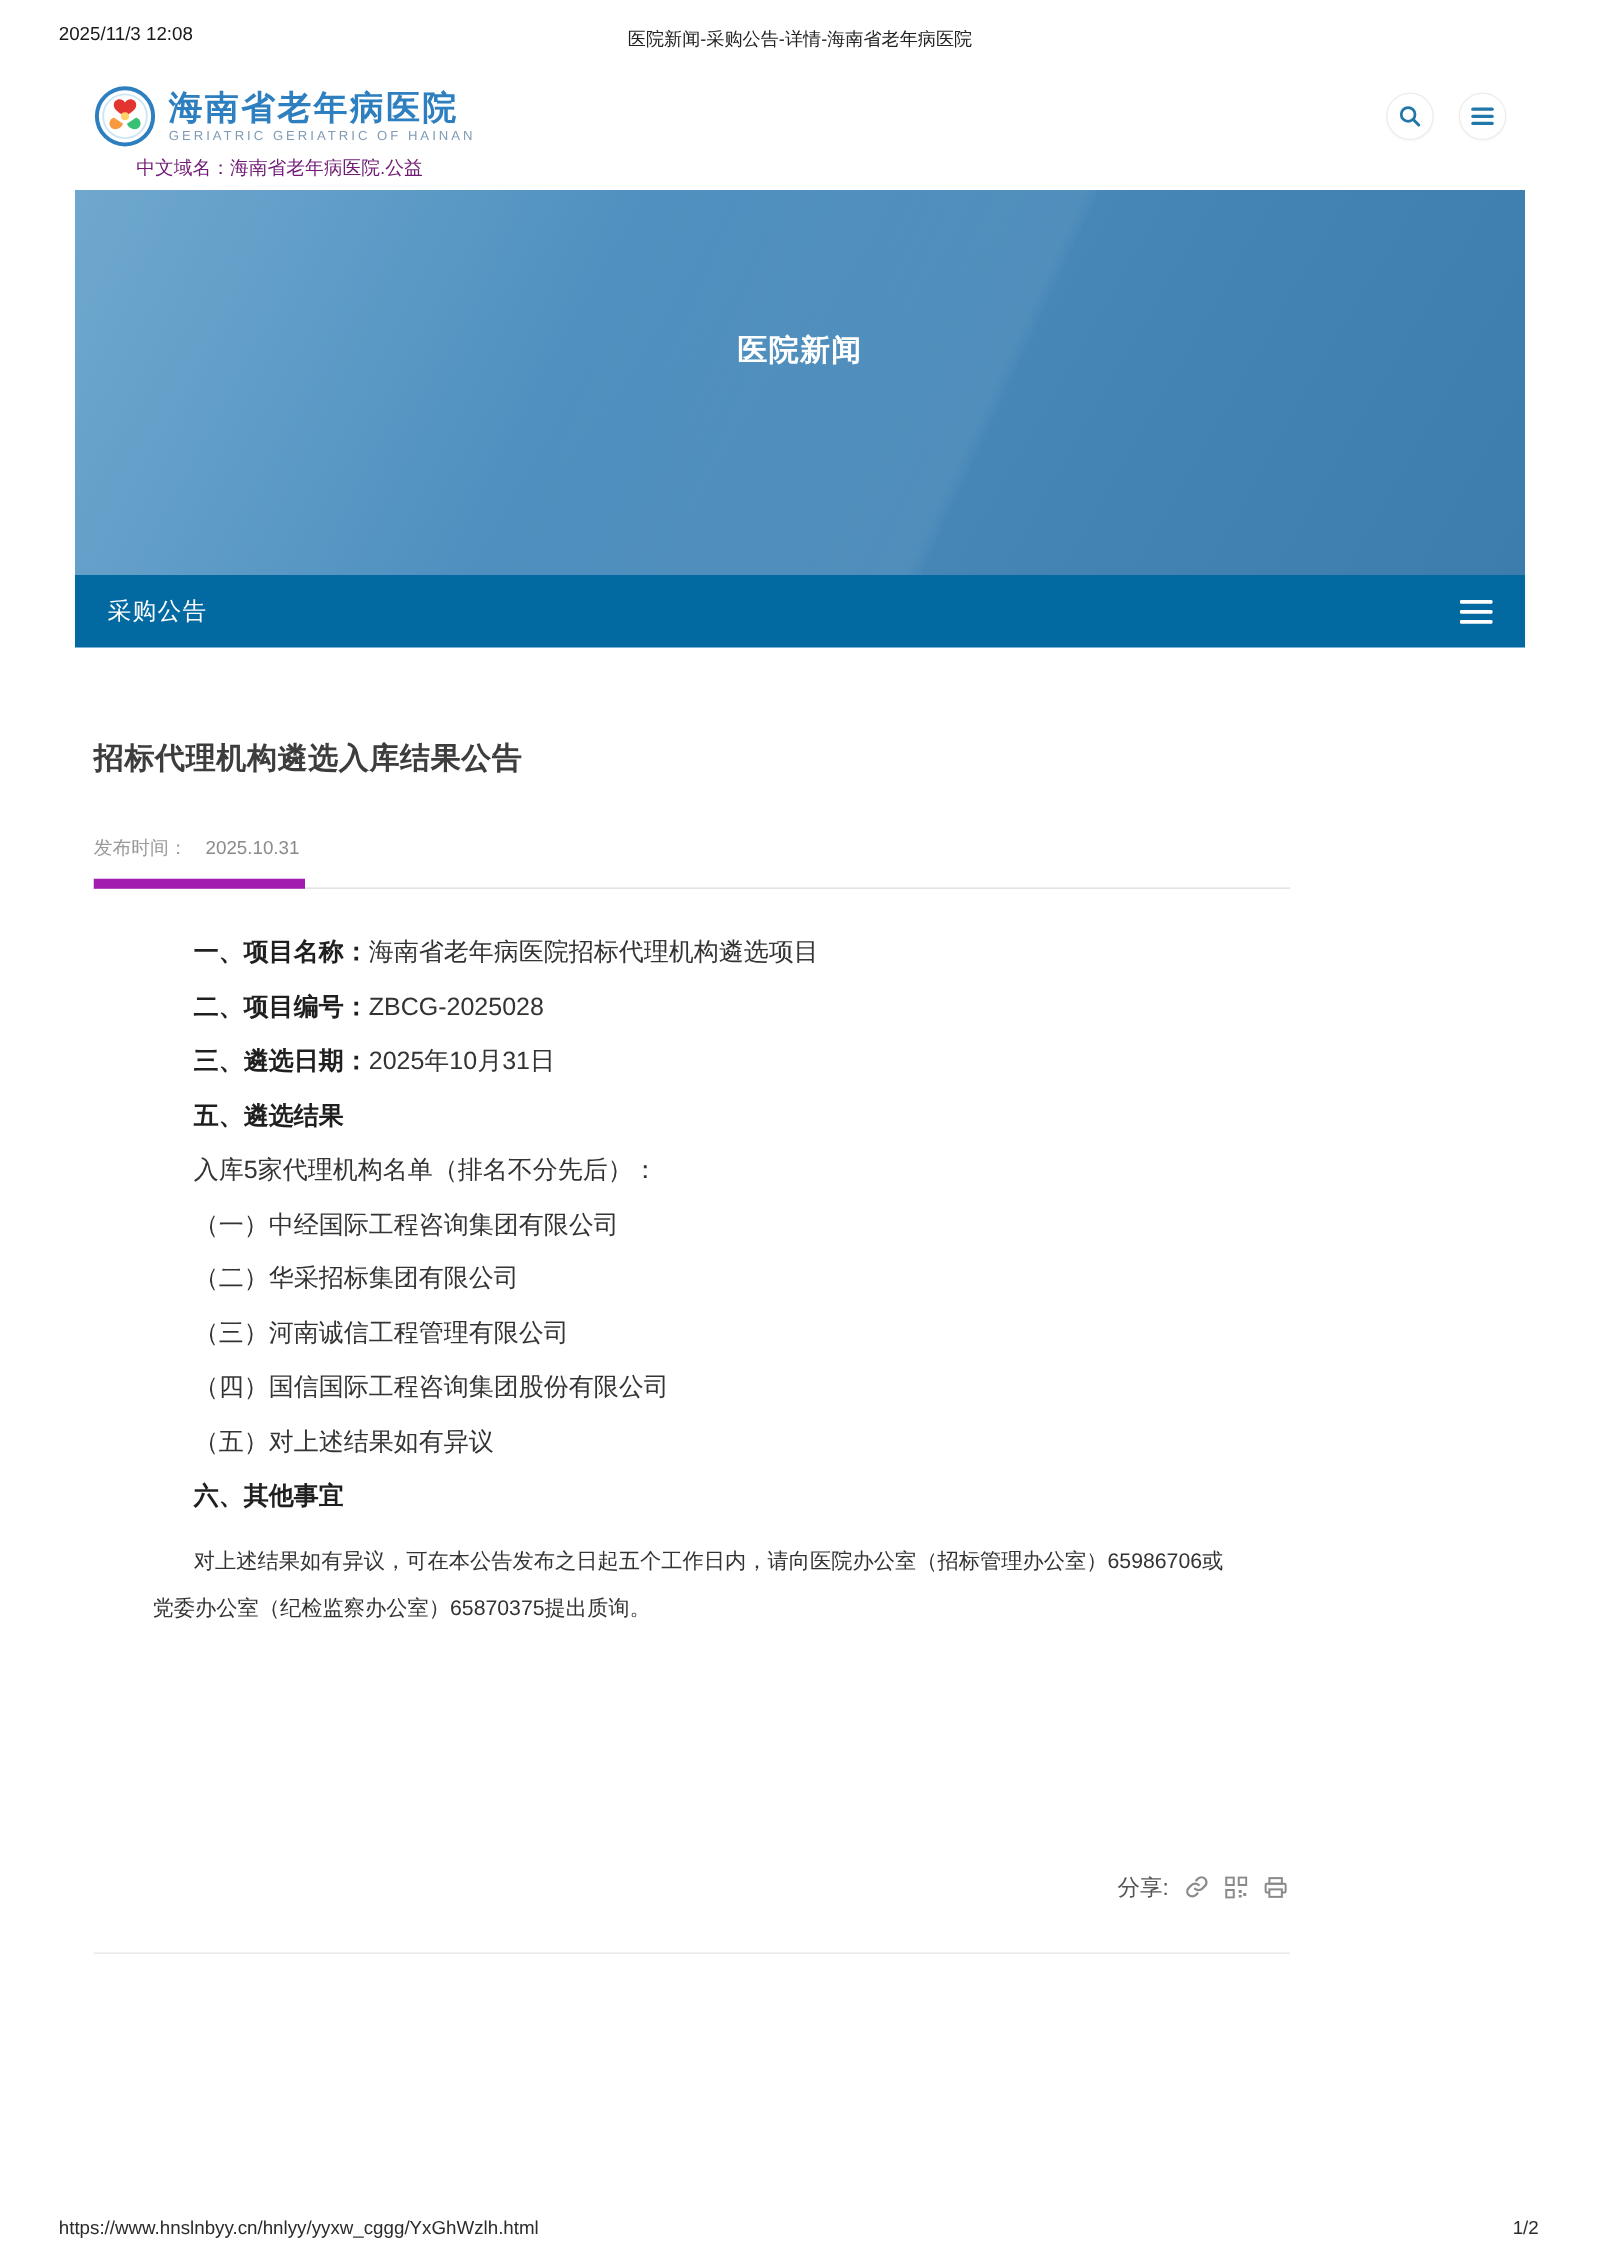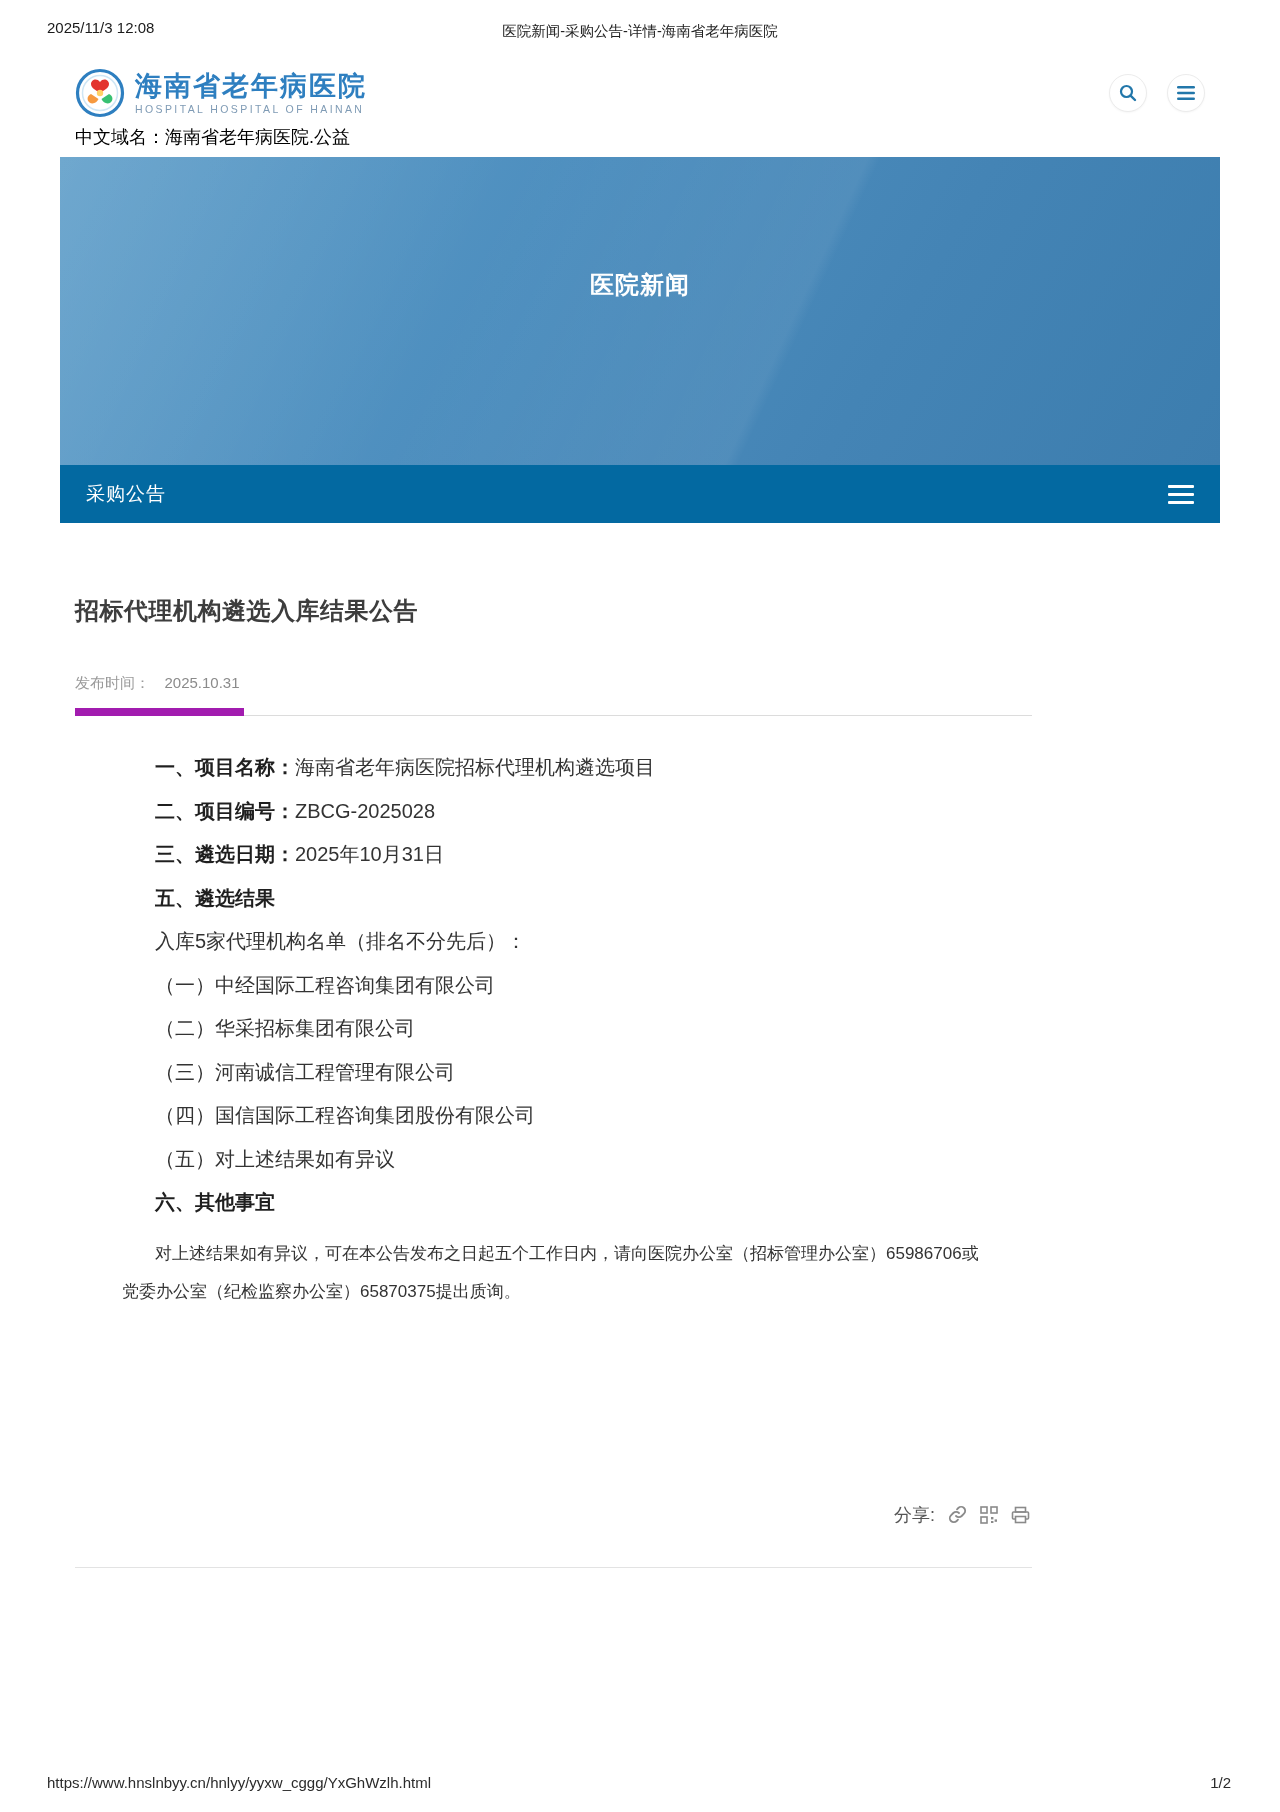--- a/index.html
+++ b/index.html
@@ -24,21 +24,21 @@
   .site-header { padding:10px 15px 8px 15px; background:#fff; }
   .logo-row { display:flex; align-items:center; }
   .logo-mark { width:50px; height:50px; flex:0 0 auto; }
   .logo-text { margin-left:10px; }
   .logo-name { font-size:27px; font-weight:bold; color:#2e7fc0; letter-spacing:2px; line-height:30px; }
   .logo-en { font-size:10.5px; color:#7f9bb5; letter-spacing:2.4px; margin-top:2px; }
   .header-actions { margin-left:auto; display:flex; gap:20px; align-items:center; }
   .round-btn { width:38px; height:38px; border-radius:50%; border:1px solid #ececec; background:#fff;
                display:flex; align-items:center; justify-content:center; cursor:pointer;
                box-shadow:0 1px 2px rgba(0,0,0,0.04); }
-  .domain-line { font-size:18px; color:#000000; margin-top:7px; }
+  .domain-line { font-size:15px; color:#701a75; margin-top:7px;margin-left:34px; }
 
   
   .banner { height:308px; display:flex; align-items:center; justify-content:center;
     background:
       linear-gradient(115deg, rgba(255,255,255,0.10) 0%, rgba(255,255,255,0.0) 35%, rgba(255,255,255,0.06) 62%, rgba(255,255,255,0.0) 63%),
       linear-gradient(120deg,#5f9ec9 0%, #4e8fbf 38%, #4484b5 70%, #3c7dae 100%);
   }
   .banner-title { color:#fff; font-size:24px; font-weight:bold; letter-spacing:1px; margin-bottom:52px; }
 
   
@@ -82,21 +82,21 @@
           <circle cx="25" cy="25" r="22.5" fill="#fff" stroke="#2e7fc0" stroke-width="3.2"></circle>
           <circle cx="25" cy="25" r="17.5" fill="#fff" stroke="#cfe6f5" stroke-width="1.5"></circle>
           <path d="M25 14c3-4.5 9-2.5 9 2 0 4-5 6.5-9 9-4-2.5-9-5-9-9 0-4.5 6-6.5 9-2z" fill="#e3342f"></path>
           <path d="M16 26c-4 1.5-4.5 6.5-1.5 8.5 3 2 7.5 0.5 9-3.5z" fill="#f6993f"></path>
           <path d="M34 26c4 1.5 4.5 6.5 1.5 8.5-3 2-7.5 0.5-9-3.5z" fill="#38c172"></path>
           <circle cx="25" cy="25" r="3.2" fill="#ffd166"></circle>
         </svg>
       </span>
       <div class="logo-text">
         <div class="logo-name">海南省老年病医院</div>
-        <div class="logo-en">HOSPITAL HOSPITAL OF HAINAN</div>
+        <div class="logo-en">GERIATRIC GERIATRIC OF HAINAN</div>
       </div>
       <div class="header-actions">
         <button class="round-btn">
           <span style="display:flex;">
             <svg width="20" height="20" viewBox="0 0 20 20" fill="none">
               <circle cx="8.5" cy="8.5" r="5.5" stroke="#2277aa" stroke-width="2.2"></circle>
               <line x1="12.8" y1="12.8" x2="17" y2="17" stroke="#2277aa" stroke-width="2.4" stroke-linecap="round"></line>
             </svg>
           </span>
         </button>

